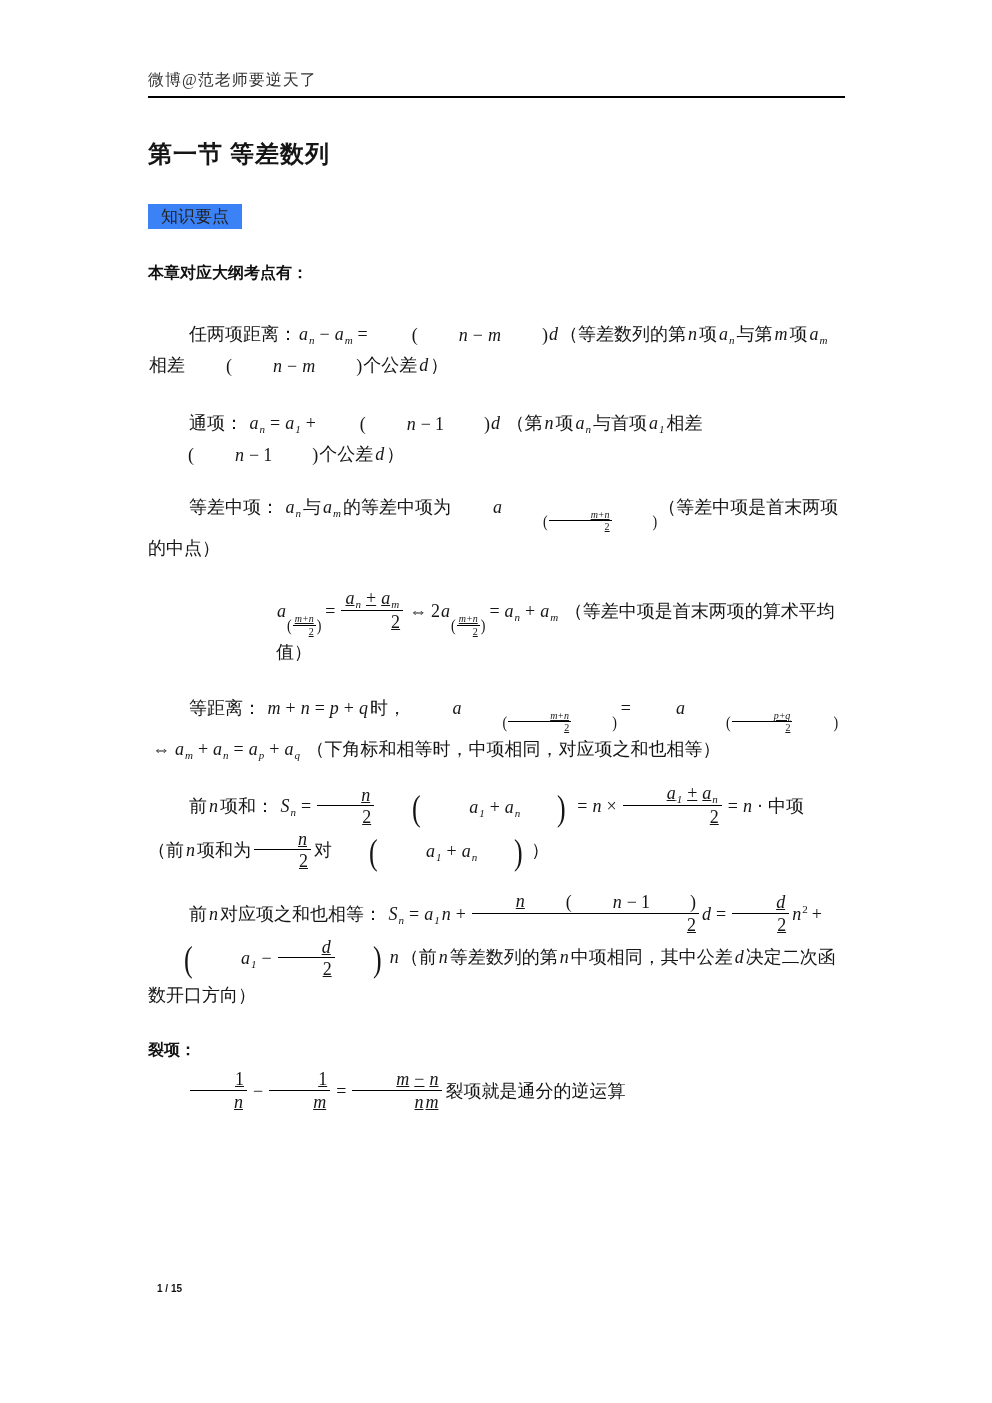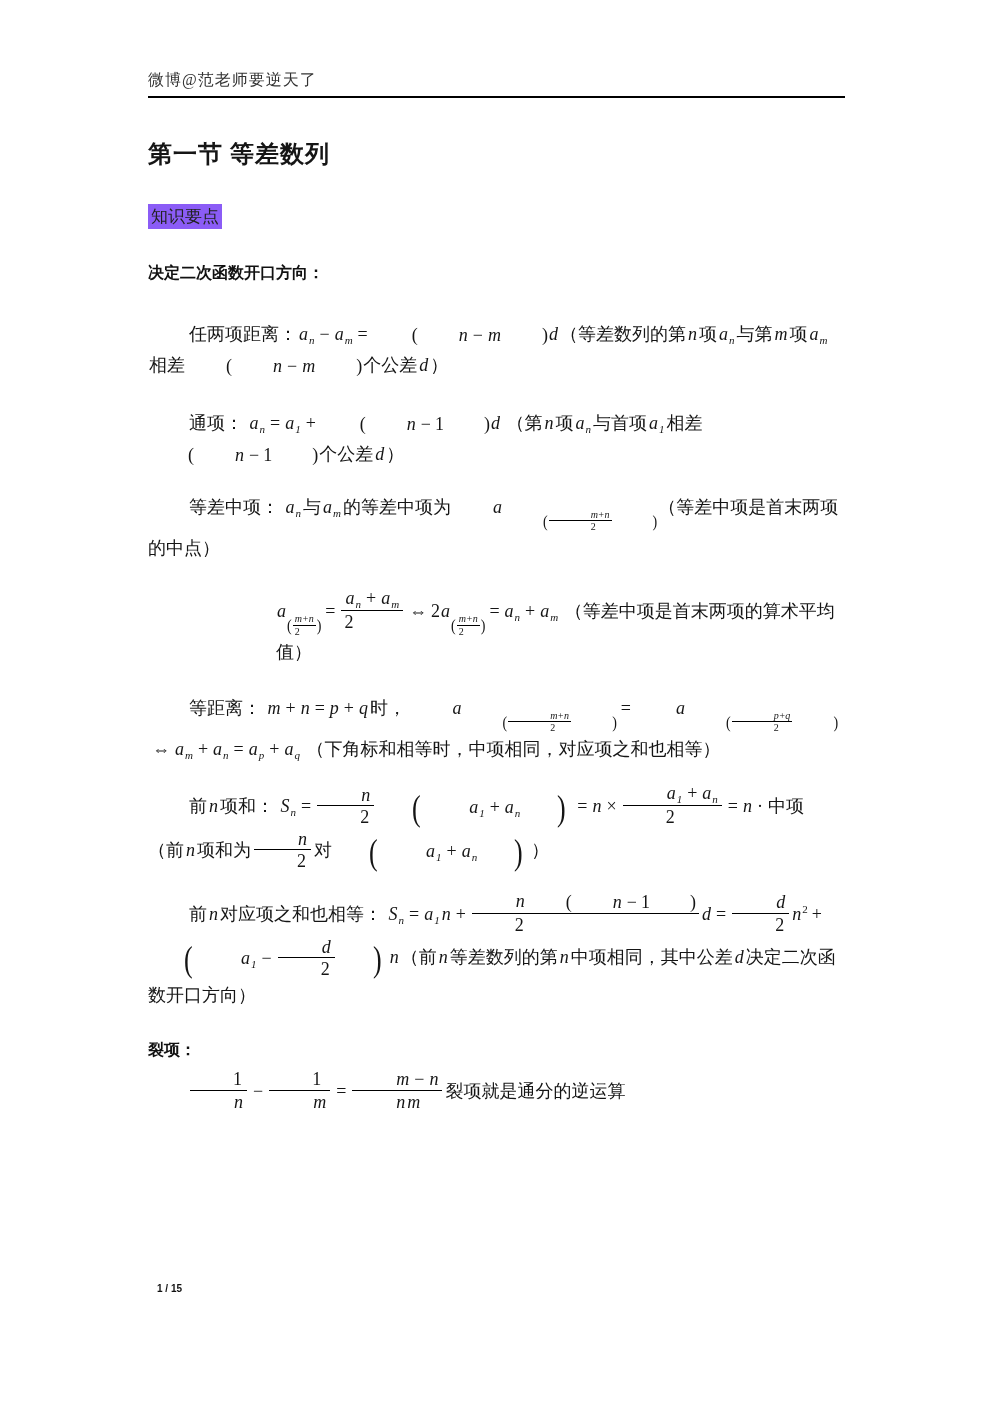--- a/index.html
+++ b/index.html
@@ -12,21 +12,21 @@
   .header-rule{border-bottom:2px solid #000;margin-top:5px;}
 
   h1.title{margin-top:52px;text-align:center;font-size:34px;font-weight:bold;letter-spacing:2px;}
 
   .intro{margin-top:44px;font-size:19px;line-height:27px;text-align:justify;}
   .intro p{text-indent:2em;}
 
   h2.section{margin-top:40px;font-size:24px;font-weight:bold;letter-spacing:1px;}
 
   .badge-row{margin-top:34px;}
-  .badge{display:inline-block;background:#8b5cf6;font-size:17px;padding:1px 3px;color:#222;}
+  .badge{display:inline-block;background:#3b82f6;font-size:17px;padding:1px 13px;color:#222;}
 
   .lead{margin-top:34px;font-family:"Liberation Sans","DejaVu Sans",sans-serif;
         font-weight:bold;font-size:16px;color:#111;}
 
   
   .formula{font-size:18px;line-height:1.65;}
   .f-indent{text-indent:40px;}
   .fr1{margin-top:36px;}
   .fr2{margin-top:28px;}
   .fr3{margin-top:22px;}
@@ -37,21 +37,21 @@
   .lie-head{margin-top:30px;}
   .fr-lie{margin-top:8px;text-indent:40px;}
 
   .mi{font-style:italic;padding:0 1px;}
   .mn,.mtxt{font-style:normal;}
   .mtxt{padding:0 1px;}
   .mo{padding:0 4px;}
   .msub{font-size:11px;font-style:italic;vertical-align:-4px;padding-right:1px;}
   .msup{font-size:11px;vertical-align:7px;}
 
-  .frac{display:inline-block;text-align:left;vertical-align:-0.62em;padding:0 2px;}
+  .frac{display:inline-block;text-align:right;vertical-align:-0.62em;padding:0 2px;text-decoration:underline;}
   .frac .fn{display:block;line-height:1.15;padding:0 3px;}
   .frac .fd{display:block;line-height:1.25;padding:0 3px;border-top:1px solid #000;}
 
   .mgroup{display:inline-flex;align-items:center;vertical-align:middle;}
   .mgroup .pp{font-style:normal;}
   .mgroup.big>.bp{font-size:200%;font-weight:300;line-height:1;
                   font-family:"Liberation Serif",serif;transform:scaleX(.72);}
 
   .vsubf{display:inline-block;white-space:nowrap;}
   .vsubf .subf{display:inline-flex;align-items:center;font-size:10px;vertical-align:-13px;}
@@ -75,21 +75,21 @@
   <div class="header-rule"></div>
 
 
 
   <h2 class="section">第一节 等差数列</h2>
 
   <div class="badge-row">
     <span class="badge">知识要点</span>
   </div>
 
-  <p class="lead">决定二次函数开口方向：</p>
+  <p class="lead">本章对应大纲考点有：</p>
 
   <div class="formula f-indent fr1"><span class="mtxt">任两项距离：</span><span class="mi">a</span><span class="msub">n</span><span class="mo">−</span><span class="mi">a</span><span class="msub">m</span><span class="mo">=</span><span class="mgroup">
         <span class="pp">(</span>
         <span class="minner"><span class="mi">n</span><span class="mo">−</span><span class="mi">m</span></span>
         <span class="pp">)</span>
       </span><span class="mi">d</span><span class="mtxt">（等差数列的第</span><span class="mi">n</span><span class="mtxt">项</span><span class="mi">a</span><span class="msub">n</span><span class="mtxt">与第</span><span class="mi">m</span><span class="mtxt">项</span><span class="mi">a</span><span class="msub">m</span><span class="mtxt">相差</span><span class="mgroup">
         <span class="pp">(</span>
         <span class="minner"><span class="mi">n</span><span class="mo">−</span><span class="mi">m</span></span>
         <span class="pp">)</span>
       </span><span class="mtxt">个公差</span><span class="mi">d</span><span class="mtxt">）</span></div>

